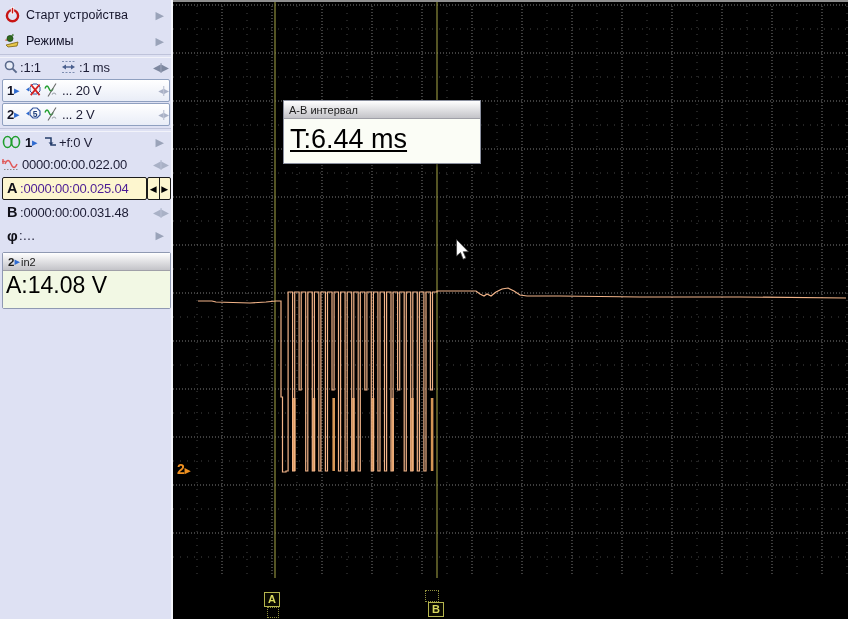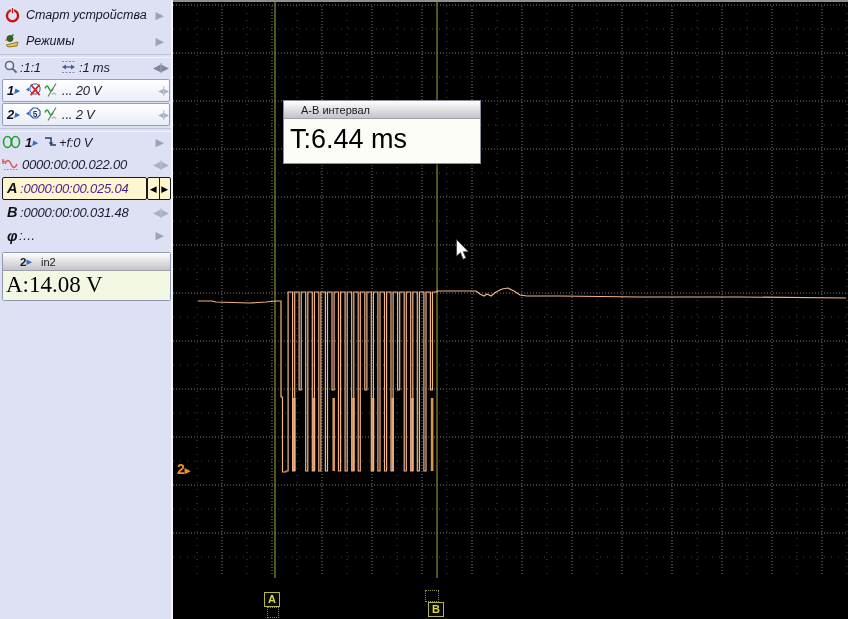--- a/index.html
+++ b/index.html
@@ -6,49 +6,49 @@
   body{
     width:848px;height:619px;position:relative;overflow:hidden;
     background:#dee1f3;font-family:"Liberation Sans",sans-serif;
     -webkit-font-smoothing:antialiased;
   }
   
   #sidebar{position:absolute;left:0;top:0;width:171px;height:619px;background:#dee1f3;}
   #sidebar-edge{position:absolute;left:171px;top:0;width:2px;height:619px;background:#f4f5fb;}
   .row{position:absolute;left:0;width:171px;height:22px;}
   .ico{position:absolute;top:50%;transform:translateY(-50%);line-height:0;}
-  .lbl{position:absolute;top:50%;transform:translateY(-50%);font-size:12.5px;color:#14142a;white-space:nowrap;font-style:italic;}
+  .lbl{position:absolute;top:50%;transform:translateY(-50%);font-size:12.5px;color:#14142a;white-space:nowrap;}
   .digits{font-size:13px;letter-spacing:-0.2px;color:#1c1c34;}
   .chev{position:absolute;right:7px;top:50%;transform:translateY(-50%);font-size:11px;color:#9aa3b9;}
   .dimarr{position:absolute;right:3px;top:50%;transform:translateY(-50%);font-size:10px;color:#a9b1c6;letter-spacing:-1px;}
   .sep{position:absolute;left:0;width:171px;height:2px;border-top:1px solid #bfc3da;border-bottom:1px solid #f2f3fa;}
   .chbox{position:absolute;left:2px;top:0;width:166px;height:21px;background:linear-gradient(#ffffff,#e9edf7);
          border:1px solid #8fa0c0;border-radius:2px;}
   .bignum{font-weight:bold;font-size:13px;color:#101020;}
   .bluearr{color:#2f6bd0;font-size:11px;}
   
   .abox{position:absolute;left:2px;top:0;width:143px;height:21px;background:#fdf6cf;border:1px solid #1b1b1b;border-radius:2px;}
   .astep{position:absolute;left:147px;top:0;width:22px;height:21px;background:#fdf6cf;border:1px solid #1b1b1b;border-radius:2px;
          display:flex;align-items:center;justify-content:space-between;font-size:9px;color:#000;}
   .astep span{flex:1;text-align:center;}
   .astep .mid{width:1px;height:100%;background:#1b1b1b;flex:0 0 1px;}
   
   .panel{position:absolute;border:1px solid #8a8f9e;background:#fbfdf6;box-shadow:2px 2px 3px rgba(0,0,0,.45);}
   .panel .phead{height:17px;background:linear-gradient(#ffffff,#c3c3c8);border-bottom:1px solid #a0a0a8;
-                font-size:11px;color:#1a1a1a;display:flex;align-items:center;padding-left:17px;white-space:nowrap;}
+                font-size:11px;color:#1a1a1a;display:flex;align-items:center;padding-left:5px;white-space:nowrap;}
   .bigline{font-size:27px;color:#000;line-height:1.15;white-space:nowrap;}
   #in2-panel{left:2px;top:252px;width:167px;box-shadow:none;border-color:#8f99b2;border-radius:2px;}
-  #in2-panel .pbody{background:#f2f8e4;padding:1px 3px 2px 3px;font-family:Liberation Serif, serif;}
+  #in2-panel .pbody{background:#f2f8e4;padding:1px 3px 10px 3px;}
   #in2-panel .bigline{font-size:23px;line-height:1.14;}
   
   #scope{position:absolute;left:173px;top:0;width:675px;height:619px;background:#000;}
   #scope-top{position:absolute;left:0;top:0;width:675px;height:2px;background:#8f8f8f;}
   #scope-svg{position:absolute;left:0;top:0;}
   #tooltip{left:110px;top:100px;width:196px;}
-  #tooltip .pbody{padding:5px 8px 8px 6px;}
+  #tooltip .pbody{padding:5px 8px 8px 6px;text-decoration:underline;}
   #ch-marker{position:absolute;left:4px;top:461px;color:#ef9020;font-weight:bold;font-size:14px;}
   #ch-marker .bluearr{color:#ef9020;font-size:11px;}
   .handle{position:absolute;background:#0a0a00;border:1px solid #b5b54e;color:#d8d85e;
           font-size:11px;font-weight:bold;text-align:center;line-height:13px;}
   .handle.dotted{border:1px dotted #8f8f3e;background:transparent;}
   #cursorA-label{left:91px;top:592px;width:14px;height:13px;}
   #cursorA-grab{left:94px;top:607px;width:10px;height:9px;}
   #cursorB-grab{left:252px;top:590px;width:12px;height:10px;}
   #cursorB-label{left:255px;top:602px;width:14px;height:13px;}
   #mouse-cursor{position:absolute;left:282px;top:239px;}
@@ -205,21 +205,21 @@
   <div class="row" style="top:224px">
     <span class="lbl" style="left:7px;font-size:15px;font-weight:bold;color:#101018">φ</span>
     <span class="lbl digits" style="left:19px">:…</span>
     <span class="chev">▶</span>
   </div>
 
   <div class="panel" id="in2-panel">
     <div class="phead">
       <b style="font-size:11.5px">2</b>
       <span class="bluearr">▸</span>
-      <span style="margin-left:9px">in2</span>
+      <span style="margin-left:1px">in2</span>
     </div>
     <div class="pbody">
       <div class="bigline">A:14.08 V</div>
     </div>
   </div>
 </div>
 
 <div id="sidebar-edge"></div>
 
 <div id="scope">

